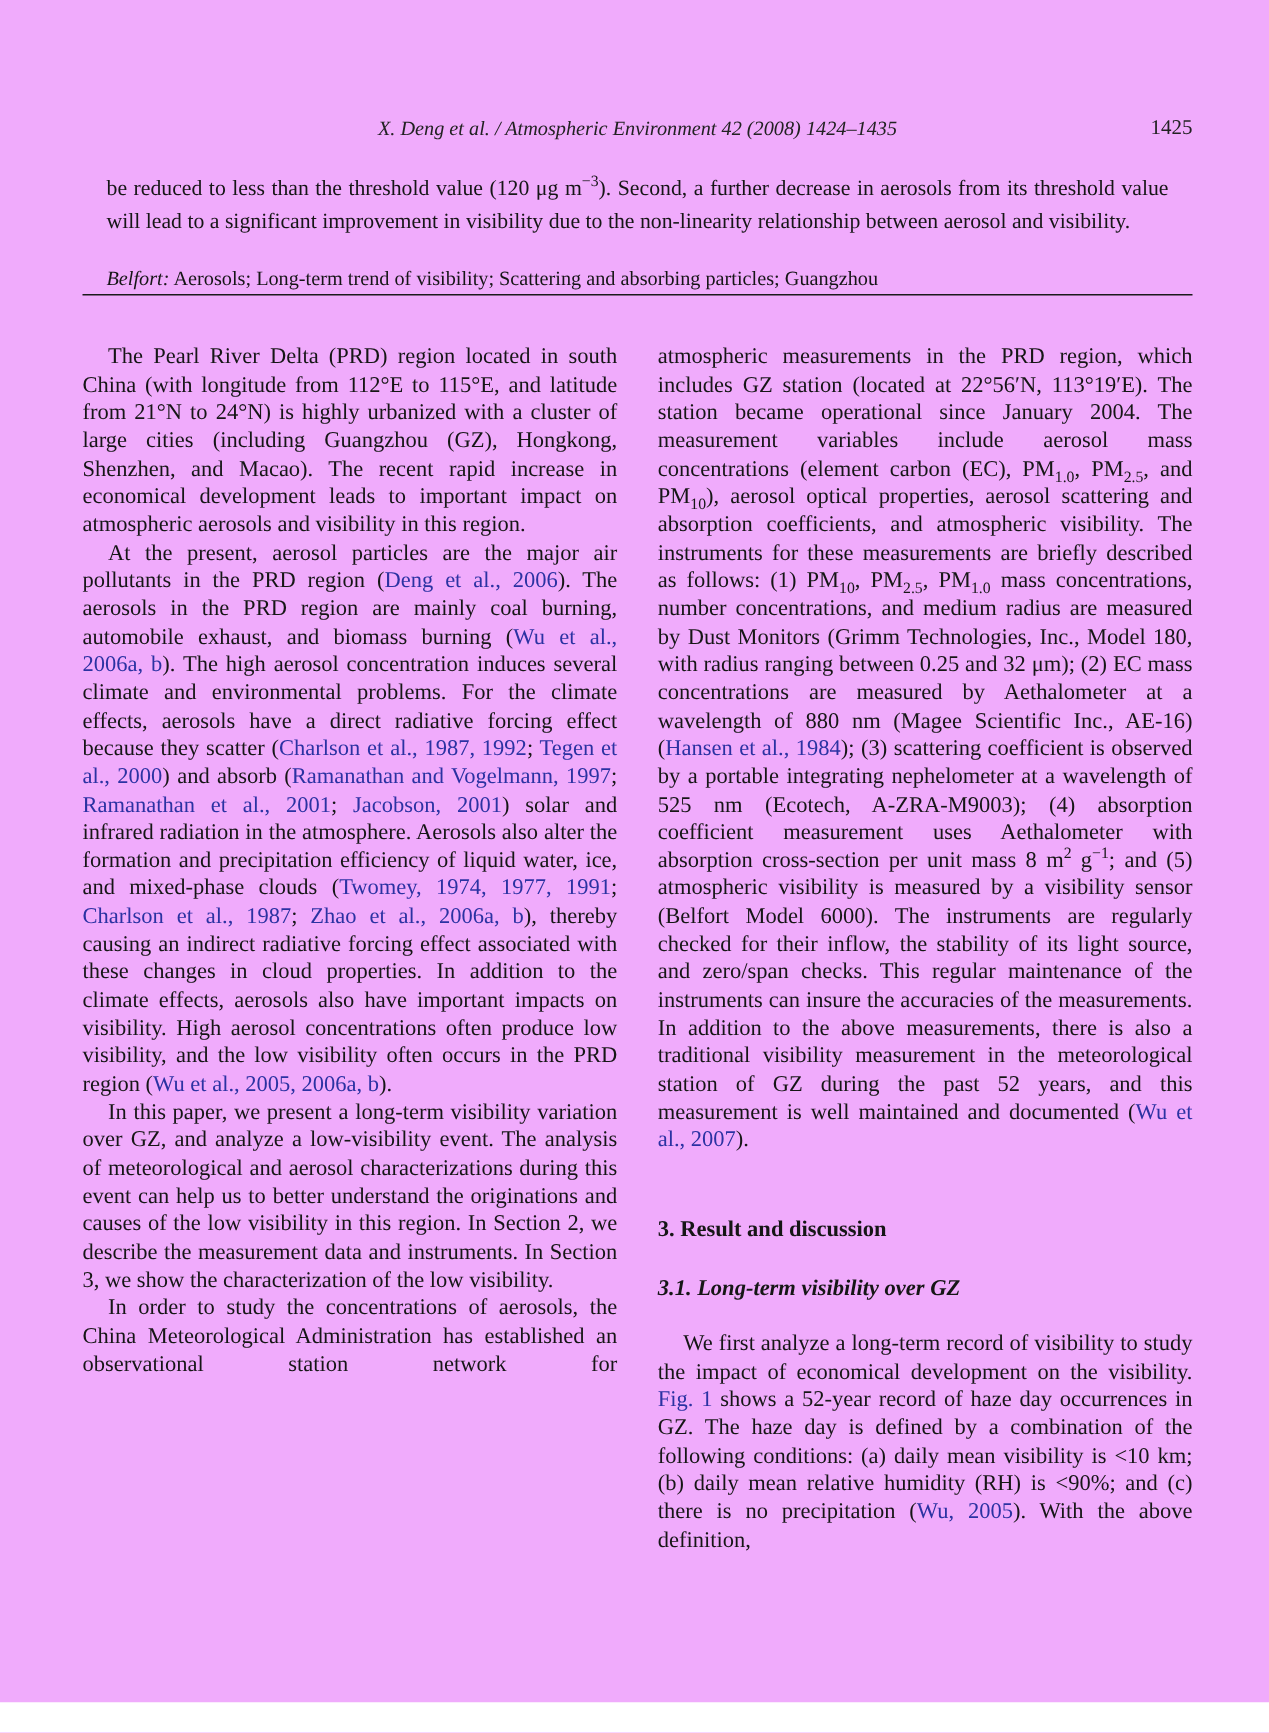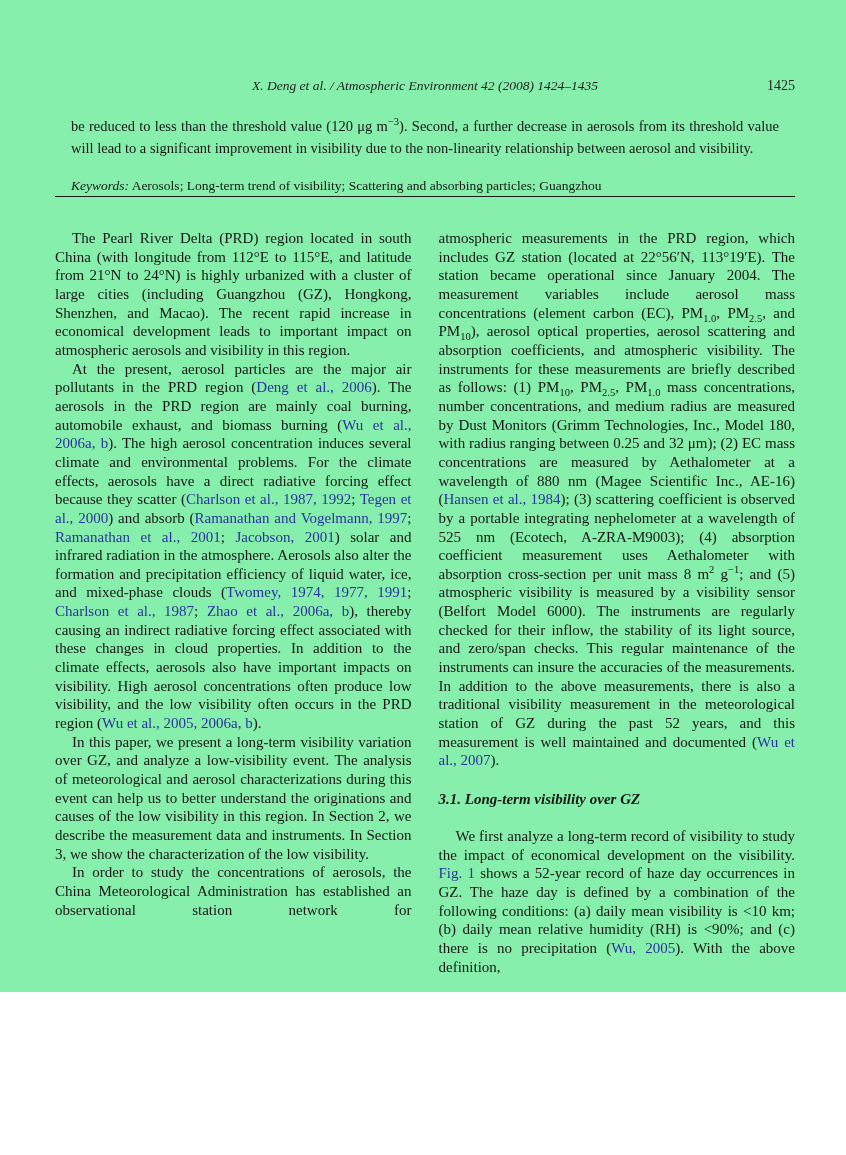--- a/index.html
+++ b/index.html
@@ -1,21 +1,21 @@
 <!DOCTYPE html>
 <html style="--link-color: #2b32a2;"><head>
 <meta charset="utf-8">
 <style>
   * { box-sizing: border-box; }
   html, body { margin: 0; padding: 0; background: #ffffff; }
   .page {
     position: relative;
     width: 846px;
-    height: 992px;
-    background: #86efac;
+    height: 1135px;
+    background: #f0abfc;
     font-family: "Liberation Serif", "DejaVu Serif", serif;
     color: #161616;
     overflow: hidden;
   }
   .running-header {
     position: absolute;
     top: 78px; left: 55px; width: 740px;
     text-align: center;
     font-style: italic;
     font-size: 13.5px;
@@ -87,32 +87,33 @@
 
 <div class="page">
 
   <div class="running-header">
     <span>X. Deng et al. / Atmospheric Environment 42 (2008) 1424–1435</span>
     <span class="header-page">1425</span>
   </div>
 
   <div class="front-matter">
     <p id="abstract-tail"><span>be reduced to less than the threshold value (120 μg m</span><sup>−3</sup><span>). Second, a further decrease in aerosols from its threshold value will lead to a significant improvement in visibility due to the non-linearity relationship between aerosol and visibility.</span></p>
-    <p class="keywords-line"><span class="keywords-label">Keywords:</span><span> Aerosols; Long-term trend of visibility; Scattering and absorbing particles; Guangzhou</span></p>
+    <p class="keywords-line"><span class="keywords-label">Belfort:</span><span> Aerosols; Long-term trend of visibility; Scattering and absorbing particles; Guangzhou</span></p>
   </div>
 
   <hr class="rule">
 
   <div class="columns">
     <div class="col" id="col-left">
         <p class="body-para indent"><span>The Pearl River Delta (PRD) region located in south China (with longitude from 112°E to 115°E, and latitude from 21°N to 24°N) is highly urbanized with a cluster of large cities (including Guangzhou (GZ), Hongkong, Shenzhen, and Macao). The recent rapid increase in economical development leads to important impact on atmospheric aerosols and visibility in this region.</span></p>
         <p class="body-para indent"><span>At the present, aerosol particles are the major air pollutants in the PRD region (</span><a class="cite">Deng et al., 2006</a><span>). The aerosols in the PRD region are mainly coal burning, automobile exhaust, and biomass burning (</span><a class="cite">Wu et al., 2006a, b</a><span>). The high aerosol concentration induces several climate and environmental problems. For the climate effects, aerosols have a direct radiative forcing effect because they scatter (</span><a class="cite">Charlson et al., 1987, 1992</a><span>; </span><a class="cite">Tegen et al., 2000</a><span>) and absorb (</span><a class="cite">Ramanathan and Vogelmann, 1997</a><span>; </span><a class="cite">Ramanathan et al., 2001</a><span>; </span><a class="cite">Jacobson, 2001</a><span>) solar and infrared radiation in the atmosphere. Aerosols also alter the formation and precipitation efficiency of liquid water, ice, and mixed-phase clouds (</span><a class="cite">Twomey, 1974, 1977, 1991</a><span>; </span><a class="cite">Charlson et al., 1987</a><span>; </span><a class="cite">Zhao et al., 2006a, b</a><span>), thereby causing an indirect radiative forcing effect associated with these changes in cloud properties. In addition to the climate effects, aerosols also have important impacts on visibility. High aerosol concentrations often produce low visibility, and the low visibility often occurs in the PRD region (</span><a class="cite">Wu et al., 2005, 2006a, b</a><span>).</span></p>
         <p class="body-para indent"><span>In this paper, we present a long-term visibility variation over GZ, and analyze a low-visibility event. The analysis of meteorological and aerosol characterizations during this event can help us to better understand the originations and causes of the low visibility in this region. In Section 2, we describe the measurement data and instruments. In Section 3, we show the characterization of the low visibility.</span></p>
         <p class="body-para indent cont"><span>In order to study the concentrations of aerosols, the China Meteorological Administration has established an observational station network for</span></p>
       </div>
     <div class="col" id="col-right">
         <p class="body-para"><span>atmospheric measurements in the PRD region, which includes GZ station (located at 22°56′N, 113°19′E). The station became operational since January 2004. The measurement variables include aerosol mass concentrations (element carbon (EC), PM</span><sub>1.0</sub><span>, PM</span><sub>2.5</sub><span>, and PM</span><sub>10</sub><span>), aerosol optical properties, aerosol scattering and absorption coefficients, and atmospheric visibility. The instruments for these measurements are briefly described as follows: (1) PM</span><sub>10</sub><span>, PM</span><sub>2.5</sub><span>, PM</span><sub>1.0</sub><span> mass concentrations, number concentrations, and medium radius are measured by Dust Monitors (Grimm Technologies, Inc., Model 180, with radius ranging between 0.25 and 32 μm); (2) EC mass concentrations are measured by Aethalometer at a wavelength of 880 nm (Magee Scientific Inc., AE-16) (</span><a class="cite">Hansen et al., 1984</a><span>); (3) scattering coefficient is observed by a portable integrating nephelometer at a wavelength of 525 nm (Ecotech, A-ZRA-M9003); (4) absorption coefficient measurement uses Aethalometer with absorption cross-section per unit mass 8 m</span><sup>2</sup><span> g</span><sup>−1</sup><span>; and (5) atmospheric visibility is measured by a visibility sensor (Belfort Model 6000). The instruments are regularly checked for their inflow, the stability of its light source, and zero/span checks. This regular maintenance of the instruments can insure the accuracies of the measurements. In addition to the above measurements, there is also a traditional visibility measurement in the meteorological station of GZ during the past 52 years, and this measurement is well maintained and documented (</span><a class="cite">Wu et al., 2007</a><span>).</span></p>
+        <h2 class="sec-heading"><span>3. Result and discussion</span></h2>
         <h3 class="subsec-heading"><span>3.1. Long-term visibility over GZ</span></h3>
         <p class="body-para indent cont"><span>We first analyze a long-term record of visibility to study the impact of economical development on the visibility. </span><a class="cite">Fig. 1</a><span> shows a 52-year record of haze day occurrences in GZ. The haze day is defined by a combination of the following conditions: (a) daily mean visibility is &lt;10 km; (b) daily mean relative humidity (RH) is &lt;90%; and (c) there is no precipitation (</span><a class="cite">Wu, 2005</a><span>). With the above definition,</span></p>
       </div>
   </div>
 
 </div>
 
 </body></html>

